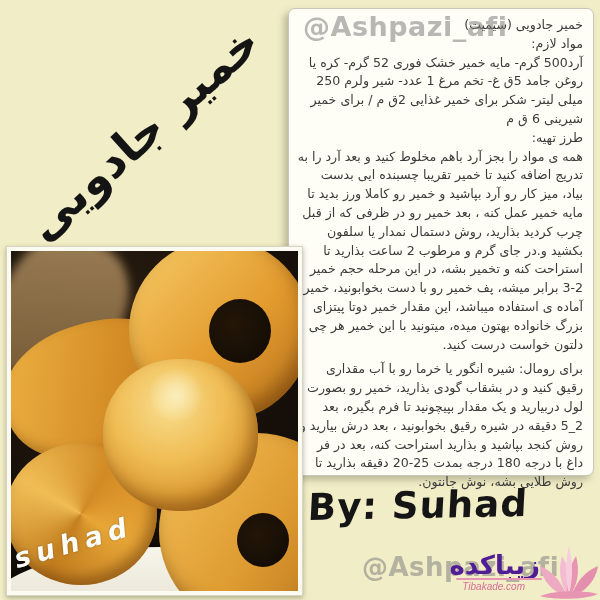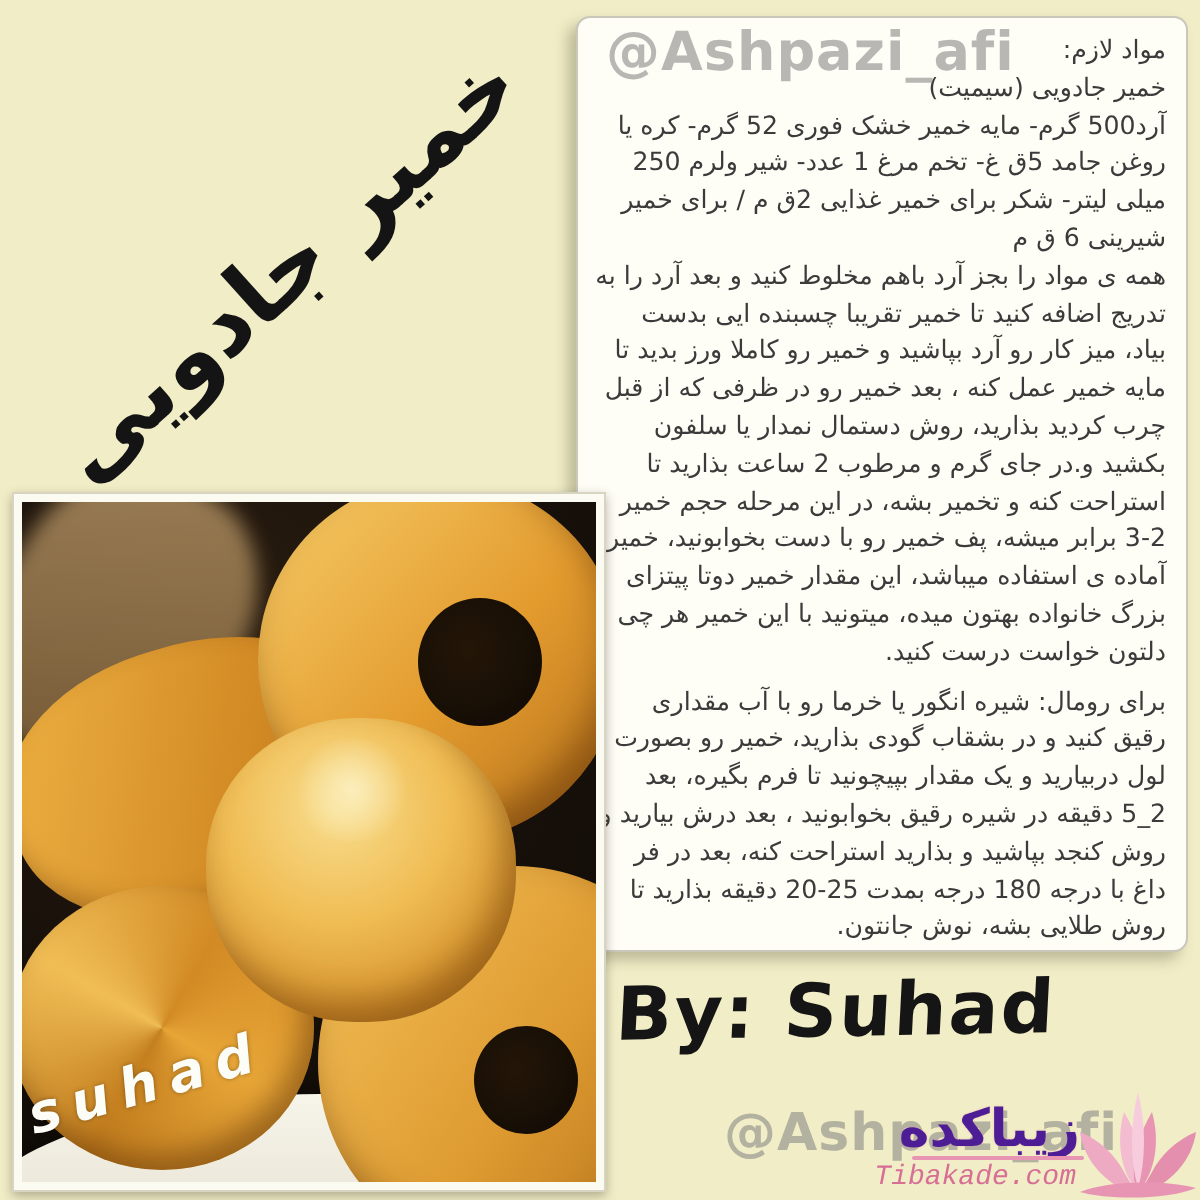--- a/index.html
+++ b/index.html
@@ -131,38 +131,39 @@
   }
   .logo-fa{
     position:absolute;right:58px;top:6px;direction:rtl;
     color:#4c1d95;font-size:26px;font-weight:700;white-space:nowrap;
     text-shadow:0 0 1px rgba(231,149,179,.6);
   }
   .logo-rule{
     position:absolute;right:56px;top:34px;width:86px;height:2px;background:#e795b3;border-radius:2px;
   }
   .logo-en{
-    position:absolute;right:60px;top:37px;direction:ltr;
-    color:#d76f95;font-size:14px;font-style:italic;
-    font-family:Liberation Mono, monospace;white-space:nowrap;
+    position:absolute;right:73px;top:37px;direction:ltr;
+    color:#d76f95;font-size:10px;font-style:italic;
+    font-family:Liberation Sans, sans-serif;white-space:nowrap;
   }
   .lotus{position:absolute;right:-6px;top:-4px;width:70px;height:62px;}
 </style>
 </head>
 <body>
 
 <div class="callig-wrap">
   <span class="callig">خمیر جادویی</span>
 </div>
 
 <div class="card">
   <span class="card-watermark">@Ashpazi_afi</span>
+  <p>خمیر جادویی (سیمیت)</p>
   <p>مواد لازم:</p>
-  <p>خمیر جادویی (سیمیت)</p>
   <p>آرد500 گرم- مایه خمیر خشک فوری 52 گرم- کره یا روغن جامد 5ق غ- تخم مرغ 1 عدد- شیر ولرم 250 میلی لیتر- شکر برای خمیر غذایی 2ق م / برای خمیر شیرینی 6 ق م</p>
+  <p>طرز تهیه:</p>
   <p>همه ی مواد را بجز آرد باهم مخلوط کنید و بعد آرد را به تدریج اضافه کنید تا خمیر تقریبا چسبنده ایی بدست بیاد، میز کار رو آرد بپاشید و خمیر رو کاملا ورز بدید تا مایه خمیر عمل کنه ، بعد خمیر رو در ظرفی که از قبل چرب کردید بذارید، روش دستمال نمدار یا سلفون بکشید و.در جای گرم و مرطوب 2 ساعت بذارید تا استراحت کنه و تخمیر بشه، در این مرحله حجم خمیر 2-3 برابر میشه، پف خمیر رو با دست بخوابونید، خمیر آماده ی استفاده میباشد، این مقدار خمیر دوتا پیتزای بزرگ خانواده بهتون میده، میتونید با این خمیر هر چی دلتون خواست درست کنید.</p>
   <div class="gap"></div>
   <p>برای رومال: شیره انگور یا خرما رو با آب مقداری رقیق کنید و در بشقاب گودی بذارید، خمیر رو بصورت لول دربیارید و یک مقدار بپیچونید تا فرم بگیره، بعد 2_5 دقیقه در شیره رقیق بخوابونید ، بعد درش بیارید و روش کنجد بپاشید و بذارید استراحت کنه، بعد در فر داغ با درجه 180 درجه بمدت 25-20 دقیقه بذارید تا روش طلایی بشه، نوش جانتون.</p>
 </div>
 
 <div class="photo">
   <div class="photo-inner">
     <div class="blur-twist"></div>
     <div class="plate"></div>
     <div class="plate-right"></div>

